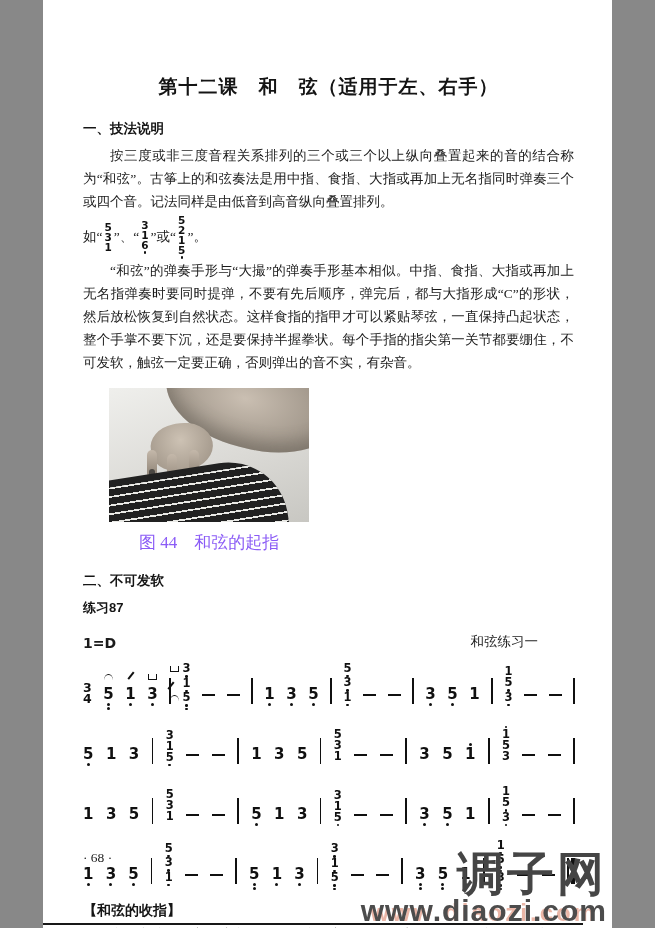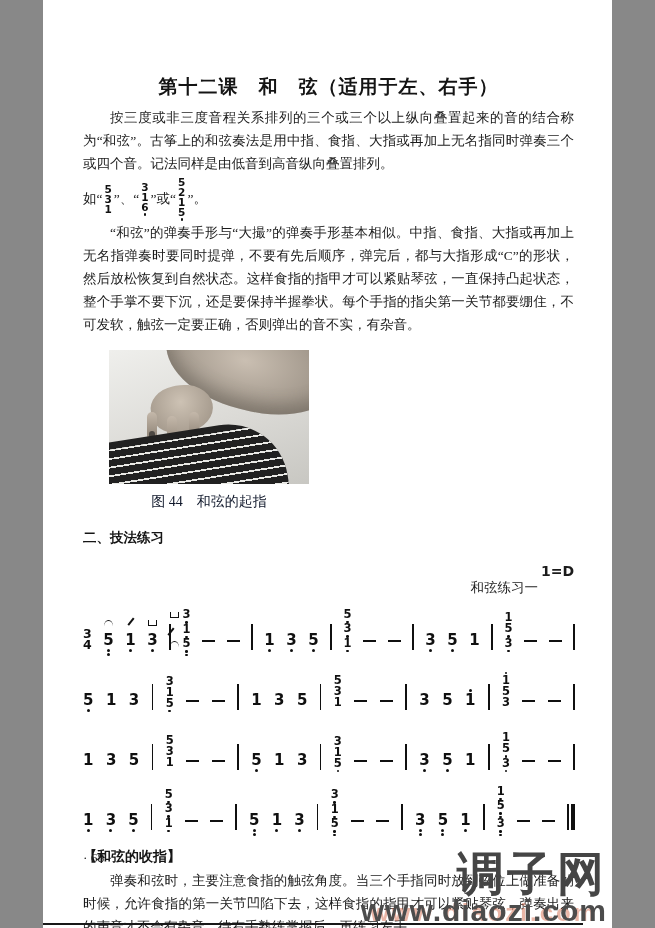--- a/index.html
+++ b/index.html
@@ -39,26 +39,26 @@
   .finger{position:absolute;width:10px;height:27px;border-radius:5px 5px 4px 4px;
           background:linear-gradient(#c4b8aa,#8d8275);}
   .finger::after{content:"";position:absolute;bottom:-1px;left:2px;width:6px;height:9px;border-radius:3px;background:#4c4843;}
   .p44 .f1{left:19%;top:46%;}  .p44 .f2{left:29%;top:49%;height:31px;}  .p44 .f3{left:40%;top:46%;}
   .p45 .f1{left:40%;top:38%;}  .p45 .f2{left:48%;top:41%;height:30px;}  .p45 .f3{left:56%;top:38%;}
   .board{position:absolute;left:-6%;bottom:-14%;width:94%;height:54%;background:#212121;
          transform:rotate(-9deg);border-radius:10px 60px 0 0;overflow:hidden;}
   .photo.p45 .board{left:-4%;width:110%;height:52%;bottom:-16%;transform:rotate(-7deg);border-radius:40px 20px 0 0;}
   .board::before{content:"";position:absolute;left:0;right:0;top:7px;bottom:0;
                  background:repeating-linear-gradient(to bottom,rgba(250,250,246,.92) 0 1.8px,transparent 1.8px 8.5px);}
-  figcaption{text-align:center;font-size:14px;margin-top:9px;color:#0f172a;}
+  figcaption{text-align:center;font-size:17px;margin-top:9px;color:#8b5cf6;}
 
   .sec2-head{margin-top:18px;}
   .exercise{margin-top:9px;font-size:13px;}
 
-  .music-head{display:flex;justify-content:space-between;align-items:flex-end;margin:16px 0 4px 0;flex-direction:column;}
+  .music-head{display:flex;justify-content:space-between;align-items:flex-end;margin:16px 0 4px 0;}
   .key{font-family:"DejaVu Sans",sans-serif;font-weight:bold;font-size:14px;}
   .piece-title{font-size:13.5px;margin-right:36px;}
 
   
   .score{margin-top:2px;}
   .m-line{display:flex;align-items:flex-end;justify-content:space-between;width:492px;height:57px;margin-top:3px;}
   .note{display:inline-flex;flex-direction:column;align-items:center;}
   .fzone{height:11px;display:flex;align-items:flex-end;justify-content:center;margin-bottom:1px;}
   .updots{height:5px;display:flex;flex-direction:column;justify-content:flex-end;}
   .digit{font-family:"DejaVu Sans",sans-serif;font-weight:bold;font-size:15px;line-height:16px;color:#101010;}
@@ -95,20 +95,21 @@
             font-weight:bold;font-size:24px;letter-spacing:3px;color:rgba(205,80,45,0.42);}
   .scan-line{position:absolute;left:0;bottom:3px;width:540px;height:2.5px;background:#181818;}
 </style>
 </head>
 <body>
 
 <div class="page">
   <div class="inner">
     <div class="title">第十二课　和　弦（适用于左、右手）</div>
 
+    <div class="h-black sec1-head">一、技法说明</div>
     <p class="para">按三度或非三度音程关系排列的三个或三个以上纵向叠置起来的音的结合称为“和弦”。古筝上的和弦奏法是用中指、食指、大指或再加上无名指同时弹奏三个或四个音。记法同样是由低音到高音纵向叠置排列。</p>
     <div class="ex-line">如“<span class="ex-chord">
           <span class="ex-row">
             <span>5</span>
           </span>
           <span class="ex-row">
             <span>3</span>
           </span>
           <span class="ex-row">
             <span>1</span>
@@ -148,21 +149,22 @@
           <div class="hand"></div>
           <i class="finger f1"></i>
           <i class="finger f2"></i>
           <i class="finger f3"></i>
           <div class="board"></div>
         </div>
         <figcaption>图 44　和弦的起指</figcaption>
       </figure>
     </div>
 
-    <div class="h-black sec2-head">二、技法练习</div>
+    <div class="h-black sec2-head">二、不可发软</div>
+    <div class="h-black exercise">练习87</div>
 
     <div class="music-head">
       <span class="key">1=D</span>
       <span class="piece-title">和弦练习一</span>
     </div>
 
     <div class="score" id="score">
         <div class="m-line">
           <span class="time">
             <span>3</span>

